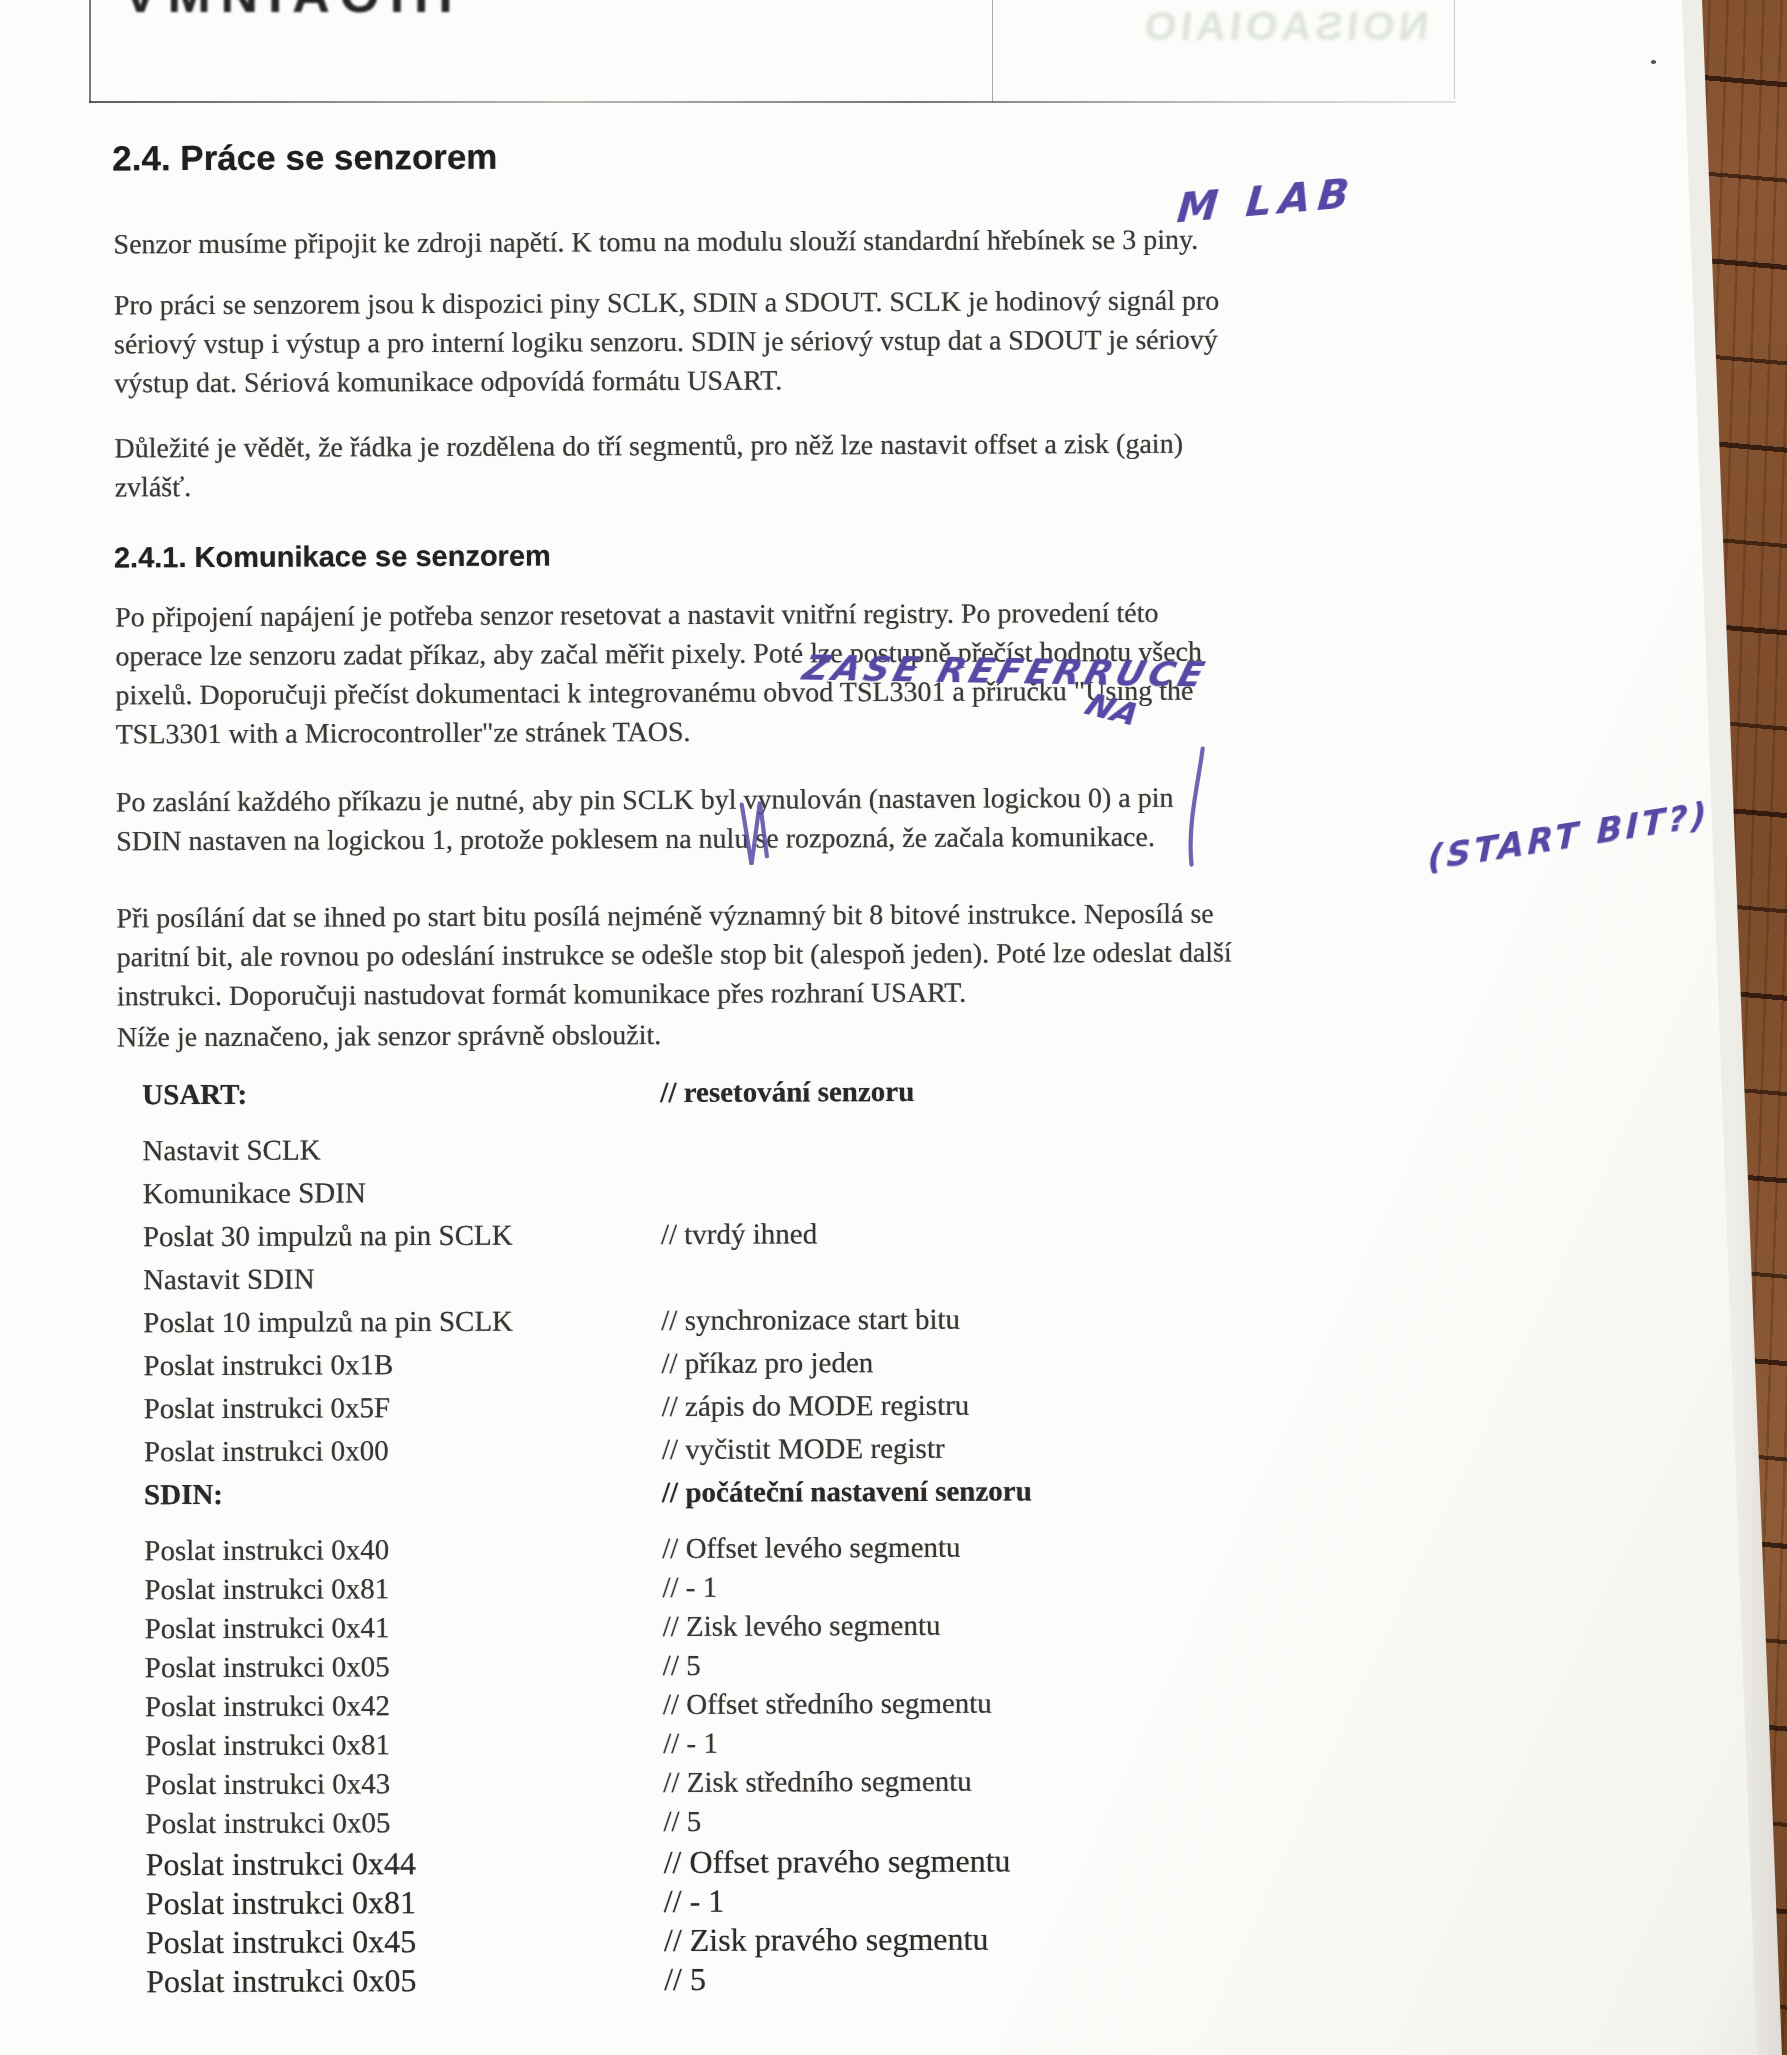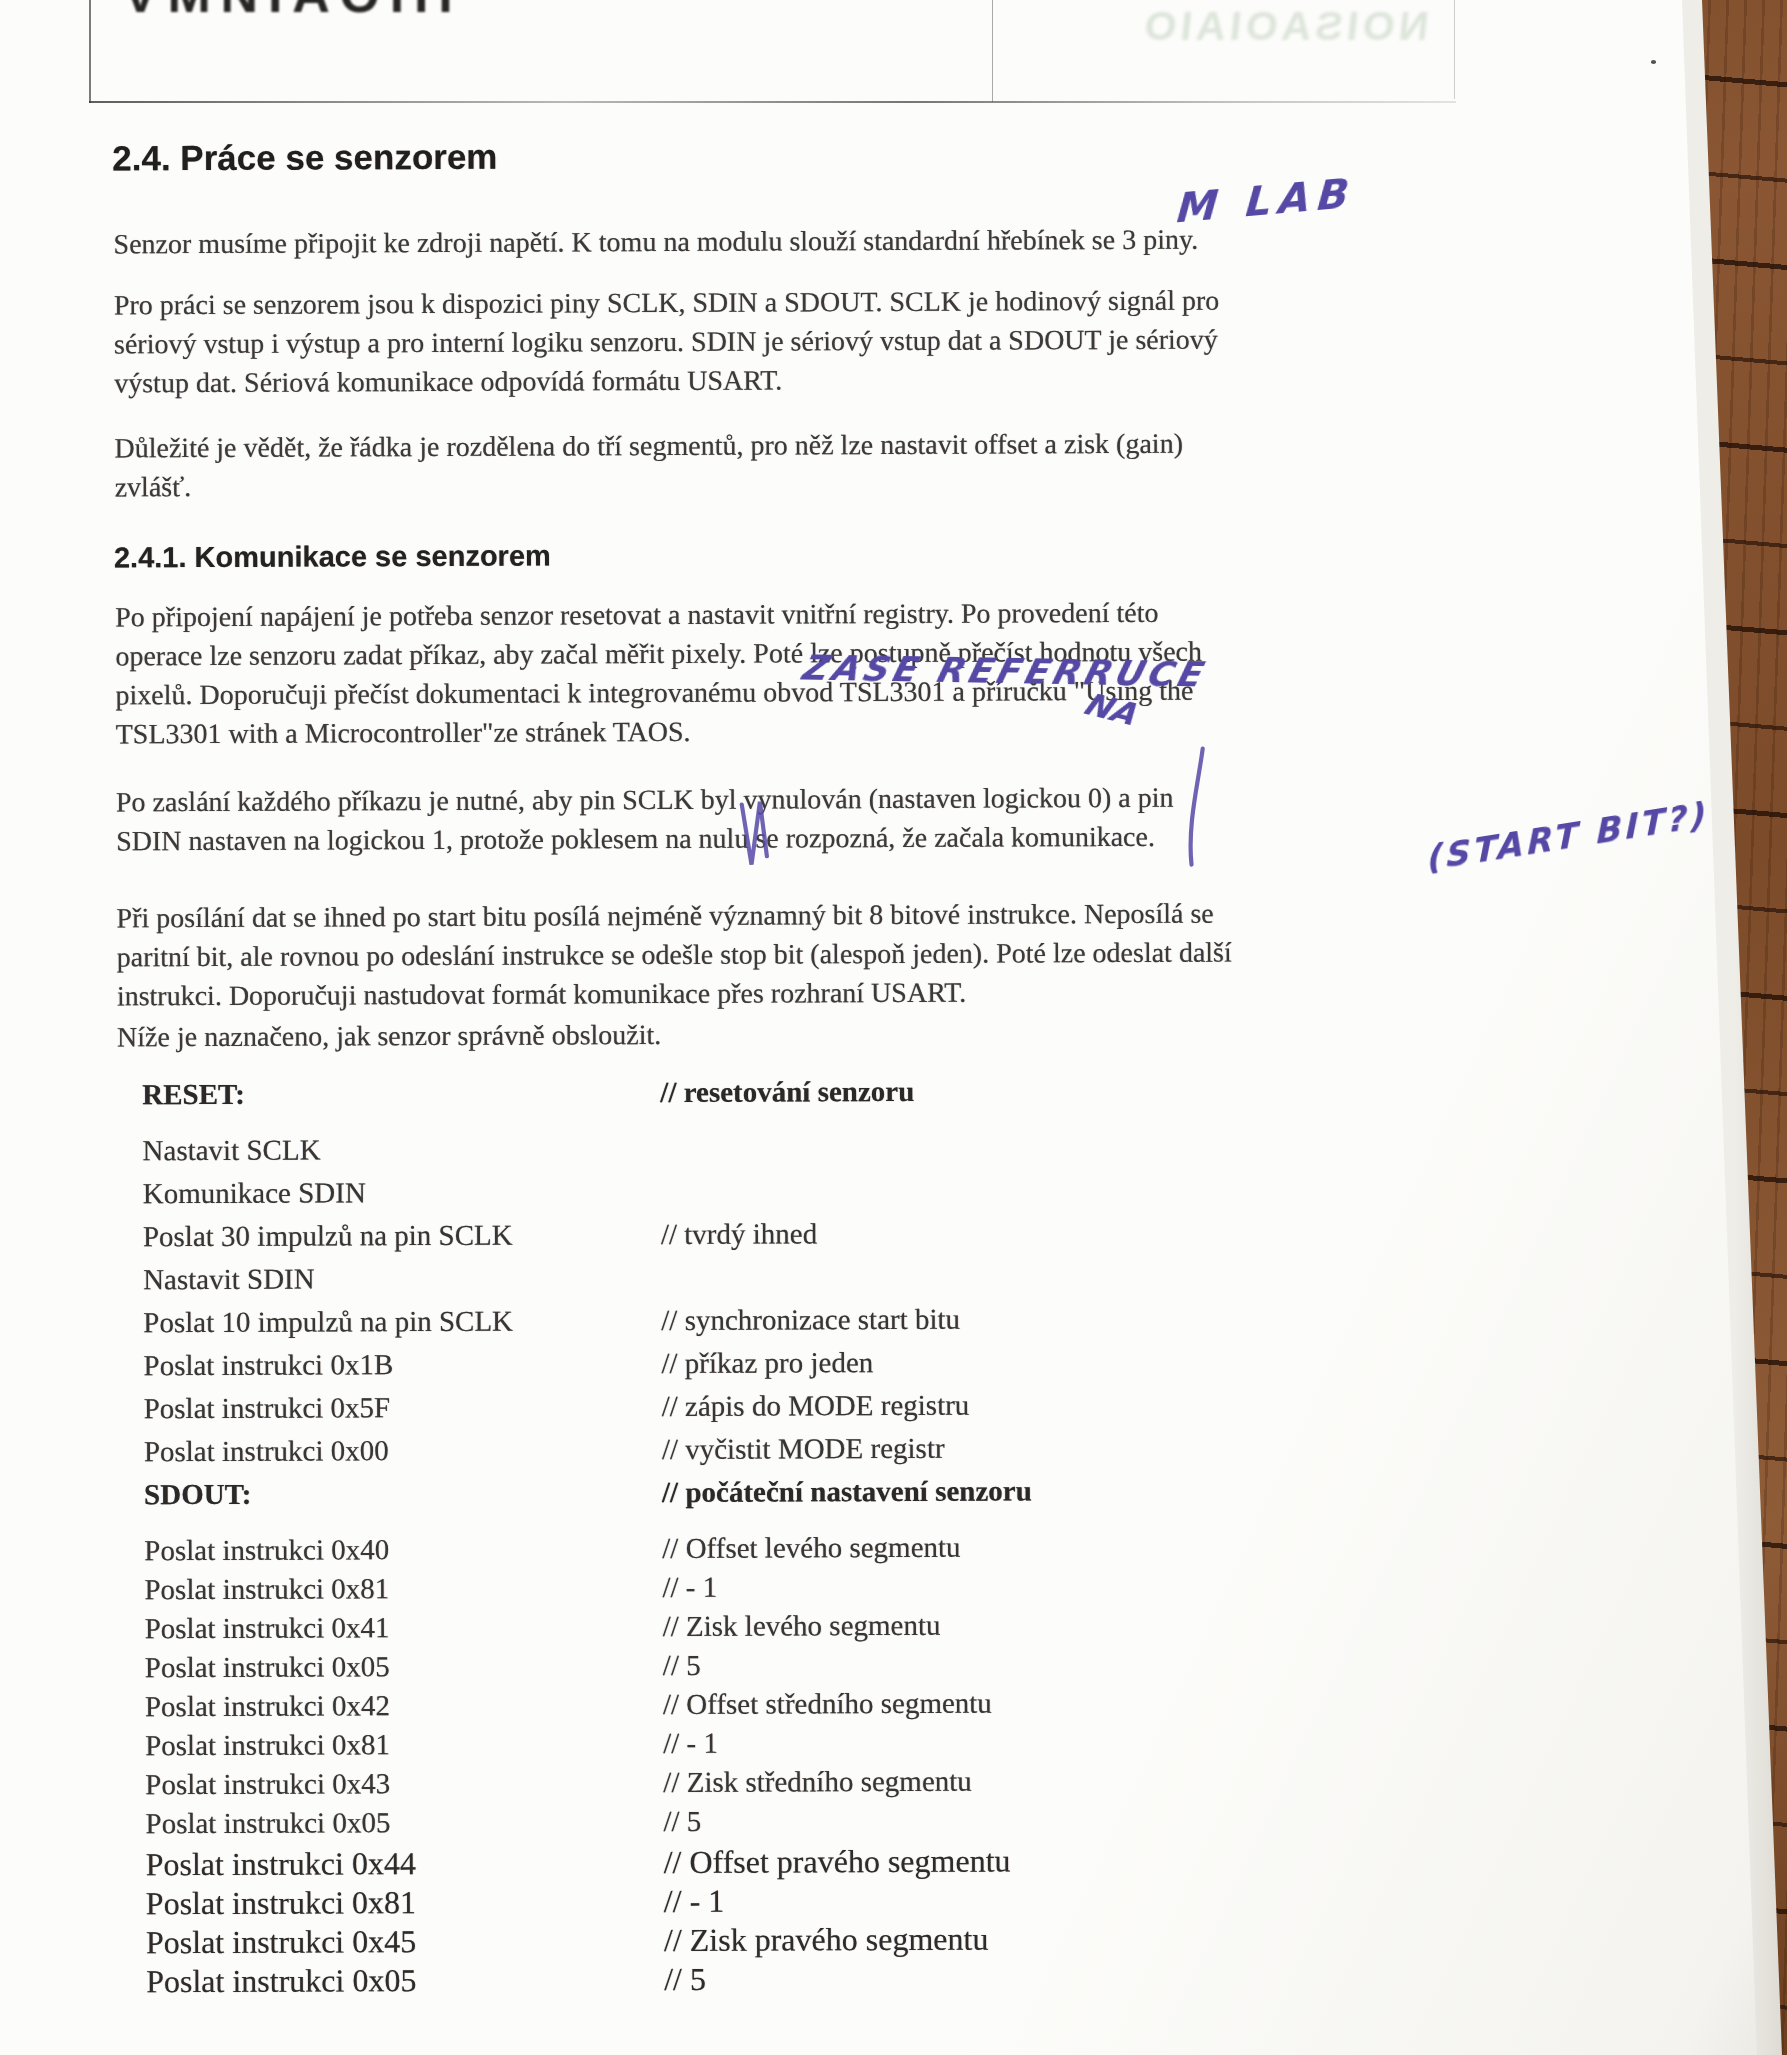--- a/index.html
+++ b/index.html
@@ -121,21 +121,21 @@
 TSL3301 with a Microcontroller"ze stránek TAOS.</div>
   <div class="para txt" style="top:779px;">Po zaslání každého příkazu je nutné, aby pin SCLK byl vynulován (nastaven logickou 0) a pin
 SDIN nastaven na logickou 1, protože poklesem na nulu se rozpozná, že začala komunikace.</div>
   <div class="para txt" style="top:895px;"> Při posílání dat se ihned po start bitu posílá nejméně významný bit 8 bitové instrukce. Neposílá se
 paritní bit, ale rovnou po odeslání instrukce se odešle stop bit (alespoň jeden). Poté lze odeslat další
 instrukci. Doporučuji nastudovat formát komunikace přes rozhraní USART.</div>
   <div class="para txt" style="top:1014px;">Níže je naznačeno, jak senzor správně obsloužit.</div>
 
   <div class="codewrap txt" style="top:1075px;">
     <div class="code-head">
-      <span class="lbl">RESET:</span>
+      <span class="lbl">USART:</span>
       <span class="cmt">// resetování senzoru</span>
     </div>
     <div class="reset">
 
     <div class="code-row">
         <span class="cmd">Nastavit SCLK</span>
         <span class="cmt"></span>
       </div>
         <div class="code-row">
         <span class="cmd">Komunikace SDIN</span>
@@ -163,21 +163,21 @@
       </div>
         <div class="code-row">
         <span class="cmd">Poslat instrukci 0x00</span>
         <span class="cmt">// vyčistit MODE registr</span>
       </div>
       </div>
   </div>
 
   <div class="codewrap txt" style="top:1475px;">
     <div class="code-head">
-      <span class="lbl">SDOUT:</span>
+      <span class="lbl">SDIN:</span>
       <span class="cmt">// počáteční nastavení senzoru</span>
     </div>
     <div class="setup">
 
     <div class="code-row">
         <span class="cmd">Poslat instrukci 0x40</span>
         <span class="cmt">// Offset levého segmentu</span>
       </div>
         <div class="code-row">
         <span class="cmd">Poslat instrukci 0x81</span>

